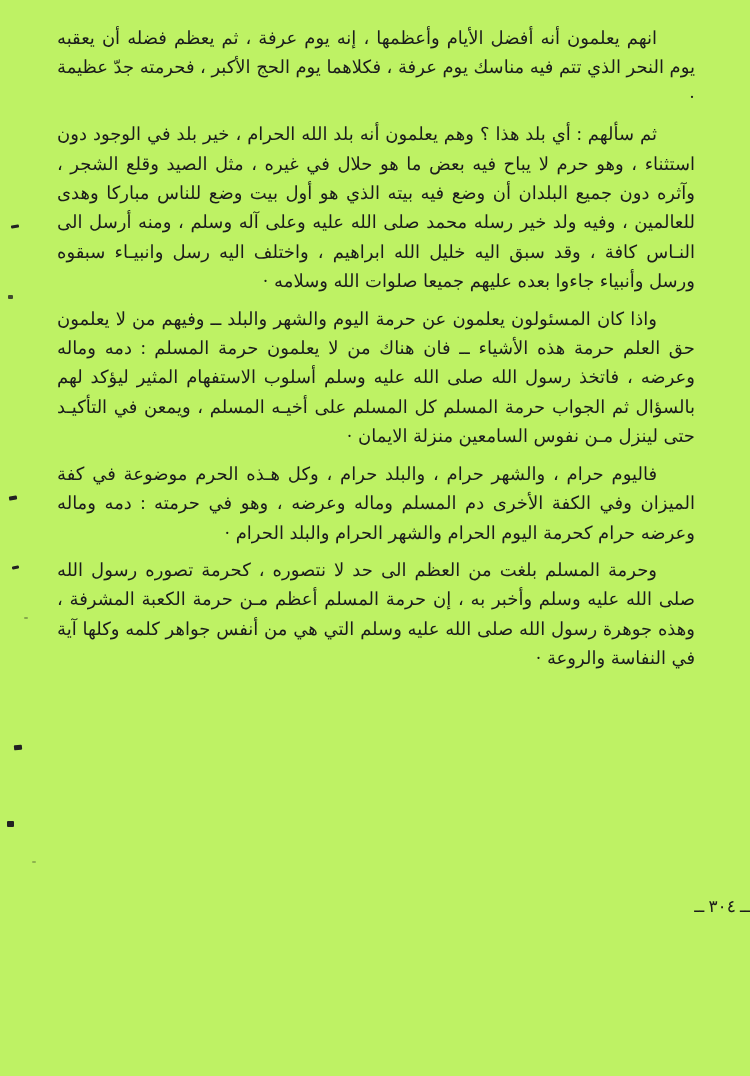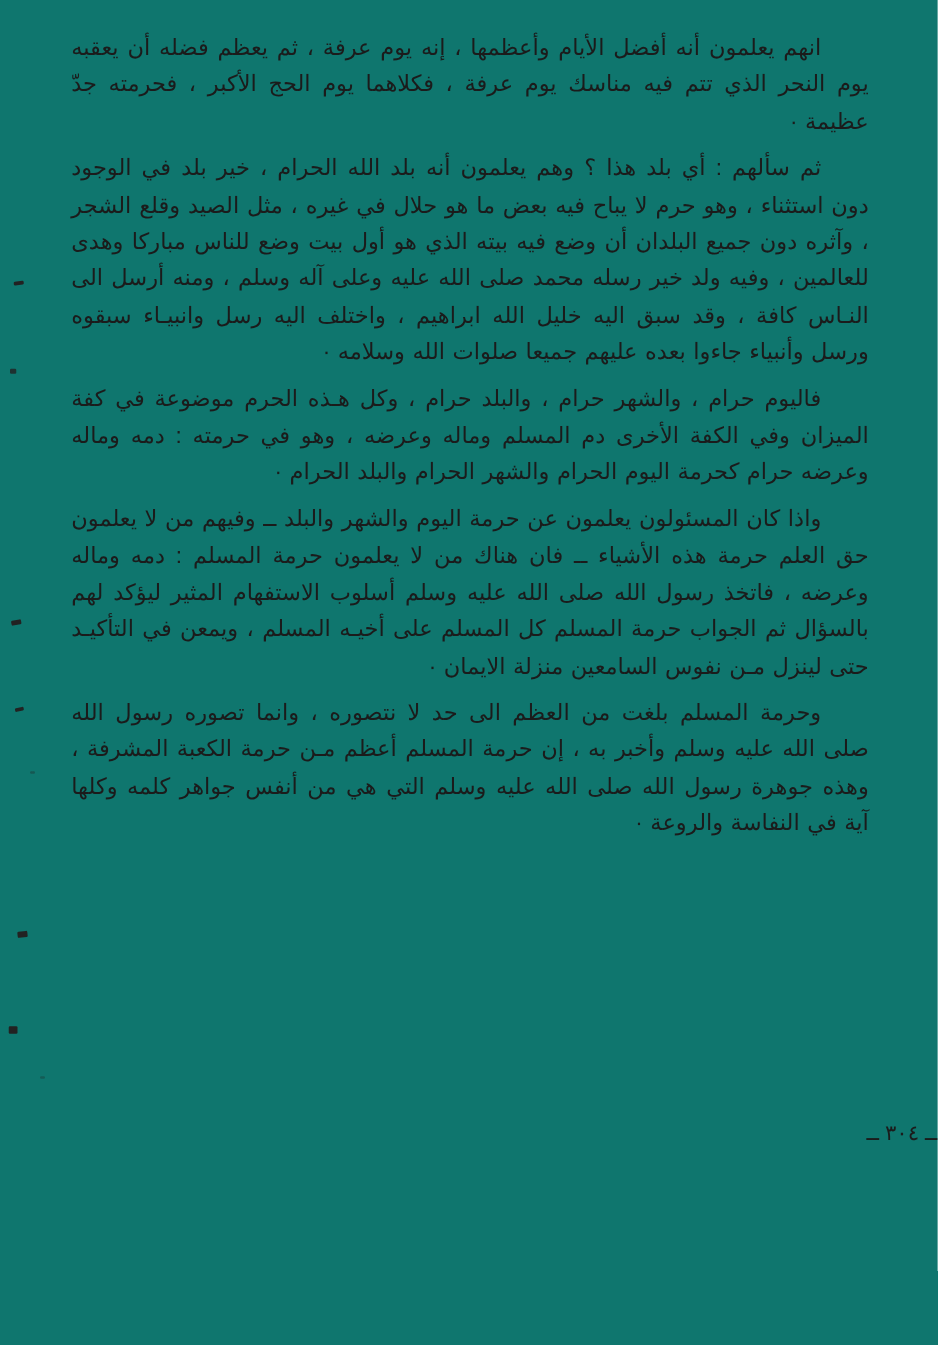--- a/index.html
+++ b/index.html
@@ -9,22 +9,22 @@
   body {
     width: 750px;
     height: 1076px;
     overflow: hidden;
     background: #ffffff;
   }
   .page {
     position: relative;
     width: 750px;
     height: 1076px;
-    background: #0f766e;
-    font-family: Liberation Sans, sans-serif;
+    background: #bef264;
+    font-family: Liberation Serif, serif;
     color: #1b1b1b;
   }
   .textblock {
     position: absolute;
     top: 24px;
     left: 57px;
     right: 55px;
     direction: rtl;
   }
   .textblock p {
@@ -63,23 +63,23 @@
   .speck.s8 { left: 32px; top: 861px; width: 4px; height: 2px; opacity: .3; }
 </style>
 </head>
 <body>
 
 <div class="page">
 
   <div class="textblock" lang="ar" dir="rtl">
     <p>انهم يعلمون أنه أفضل الأيام وأعظمها ، إنه يوم عرفة ، ثم يعظم فضله أن يعقبه يوم النحر الذي تتم فيه مناسك يوم عرفة ، فكلاهما يوم الحج الأكبر ، فحرمته جدّ عظيمة ·</p>
     <p>ثم سألهم : أي بلد هذا ؟ وهم يعلمون أنه بلد الله الحرام ، خير بلد في الوجود دون استثناء ، وهو حرم لا يباح فيه بعض ما هو حلال في غيره ، مثل الصيد وقلع الشجر ، وآثره دون جميع البلدان أن وضع فيه بيته الذي هو أول بيت وضع للناس مباركا وهدى للعالمين ، وفيه ولد خير رسله محمد صلى الله عليه وعلى آله وسلم ، ومنه أرسل الى النـاس كافة ، وقد سبق اليه خليل الله ابراهيم ، واختلف اليه رسل وانبيـاء سبقوه ورسل وأنبياء جاءوا بعده عليهم جميعا صلوات الله وسلامه ·</p>
+    <p>واذا كان المسئولون يعلمون عن حرمة اليوم والشهر والبلد ــ وفيهم من لا يعلمون حق العلم حرمة هذه الأشياء ــ فان هناك من لا يعلمون حرمة المسلم : دمه وماله وعرضه ، فاتخذ رسول الله صلى الله عليه وسلم أسلوب الاستفهام المثير ليؤكد لهم بالسؤال ثم الجواب حرمة المسلم كل المسلم على أخيـه المسلم ، ويمعن في التأكيـد حتى لينزل مـن نفوس السامعين منزلة الايمان ·</p>
     <p>فاليوم حرام ، والشهر حرام ، والبلد حرام ، وكل هـذه الحرم موضوعة في كفة الميزان وفي الكفة الأخرى دم المسلم وماله وعرضه ، وهو في حرمته : دمه وماله وعرضه حرام كحرمة اليوم الحرام والشهر الحرام والبلد الحرام ·</p>
-    <p>واذا كان المسئولون يعلمون عن حرمة اليوم والشهر والبلد ــ وفيهم من لا يعلمون حق العلم حرمة هذه الأشياء ــ فان هناك من لا يعلمون حرمة المسلم : دمه وماله وعرضه ، فاتخذ رسول الله صلى الله عليه وسلم أسلوب الاستفهام المثير ليؤكد لهم بالسؤال ثم الجواب حرمة المسلم كل المسلم على أخيـه المسلم ، ويمعن في التأكيـد حتى لينزل مـن نفوس السامعين منزلة الايمان ·</p>
-    <p>وحرمة المسلم بلغت من العظم الى حد لا نتصوره ، وانما تصوره رسول الله صلى الله عليه وسلم وأخبر به ، إن حرمة المسلم أعظم مـن حرمة الكعبة المشرفة ، وهذه جوهرة رسول الله صلى الله عليه وسلم التي هي من أنفس جواهر كلمه وكلها آية في النفاسة والروعة ·</p>
+    <p>وحرمة المسلم بلغت من العظم الى حد لا نتصوره ، كحرمة تصوره رسول الله صلى الله عليه وسلم وأخبر به ، إن حرمة المسلم أعظم مـن حرمة الكعبة المشرفة ، وهذه جوهرة رسول الله صلى الله عليه وسلم التي هي من أنفس جواهر كلمه وكلها آية في النفاسة والروعة ·</p>
   </div>
 
   <div class="pagenum" dir="rtl">ــ ٣٠٤ ــ</div>
 
   <span class="speck s1"></span>
   <span class="speck s2"></span>
   <span class="speck s3"></span>
   <span class="speck s4"></span>
   <span class="speck s5"></span>
   <span class="speck s6"></span>

